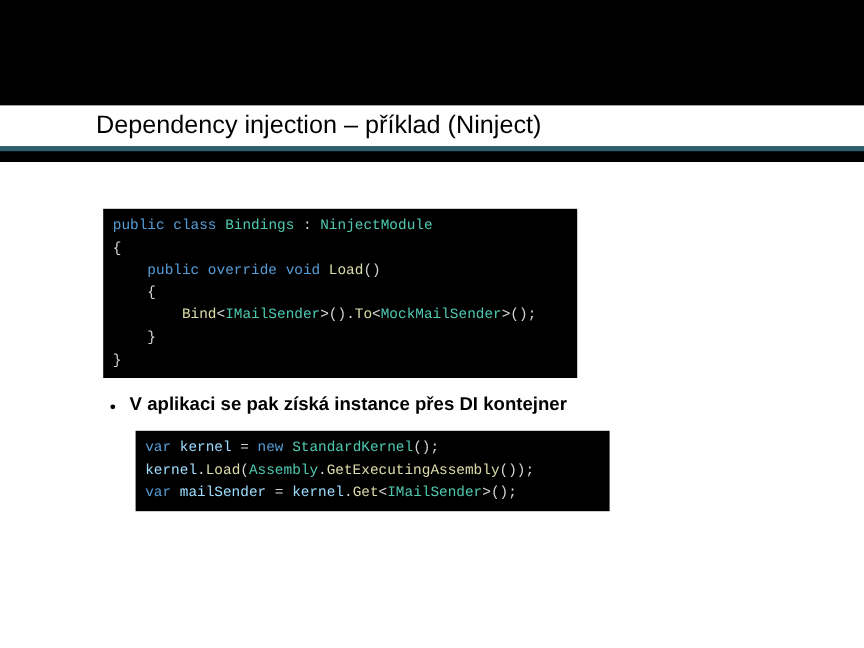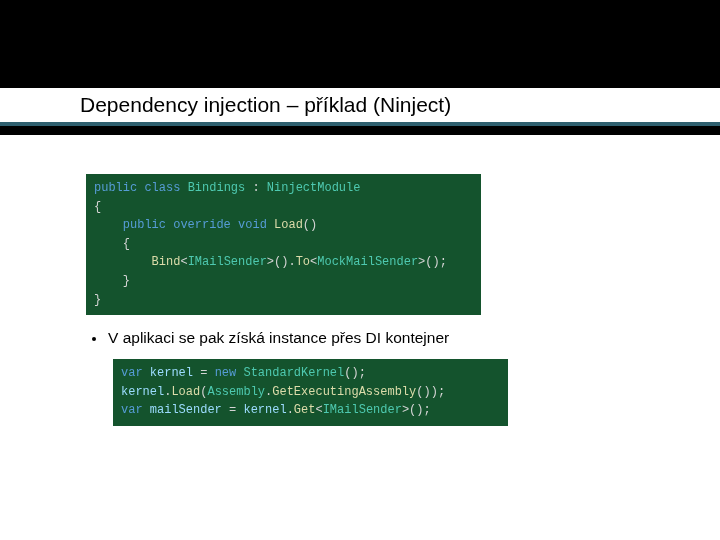--- a/index.html
+++ b/index.html
@@ -53,21 +53,21 @@
     margin: 0 0 6px 0;
   }
   .bullet-dot {
     width: 4px; height: 4px; border-radius: 50%;
     background: #000;
     margin: 8px 12px 0 6px;
     flex-shrink: 0;
   }
   .bullet-text { font-size: 15.5px; }
   .code-block {
-    background: #14532d;
+    background: #000000;
     color: #d4d4d4;
     font-family: Consolas, 'Courier New', monospace;
     font-size: 12px;
     line-height: 1.55;
     padding: 5px 8px 6px 8px;
     margin: 6px 0 10px 0;
     display: inline-block;
     white-space: pre;
   }
   .cb1 { width: 395px; }
@@ -93,21 +93,21 @@
 
 
   <div class="code-block cb1"><span class="kw">public</span><span class="pln"> </span><span class="kw">class</span><span class="pln"> </span><span class="cls">Bindings</span><span class="pln"> : </span><span class="cls">NinjectModule</span>
 <span class="pln">{</span>
 <span class="kw">    public override void </span><span class="mth">Load</span><span class="pln">()</span>
 <span class="pln">    {</span>
 <span class="pln">        </span><span class="mth">Bind</span><span class="pln">&lt;</span><span class="cls">IMailSender</span><span class="pln">&gt;().</span><span class="mth">To</span><span class="pln">&lt;</span><span class="cls">MockMailSender</span><span class="pln">&gt;();</span>
 <span class="pln">    }</span>
 <span class="pln">}</span></div>
 
-  <div class="bullet-row" style="margin-top:4px;">
+  <div class="bullet-row" style="margin-top:4px;font-weight:bold;">
     <div class="bullet-dot"></div>
     <div class="bullet-text">V aplikaci se pak získá instance přes DI kontejner</div>
   </div>
 
   <div class="code-block cb2"><span class="kw">var</span><span class="pln"> </span><span class="var">kernel</span><span class="pln"> = </span><span class="kw">new</span><span class="pln"> </span><span class="cls">StandardKernel</span><span class="pln">();</span>
 <span class="var">kernel</span><span class="pln">.</span><span class="mth">Load</span><span class="pln">(</span><span class="cls">Assembly</span><span class="pln">.</span><span class="mth">GetExecutingAssembly</span><span class="pln">());</span>
 <span class="kw">var</span><span class="pln"> </span><span class="var">mailSender</span><span class="pln"> = </span><span class="var">kernel</span><span class="pln">.</span><span class="mth">Get</span><span class="pln">&lt;</span><span class="cls">IMailSender</span><span class="pln">&gt;();</span></div>
 
 </div>
 

